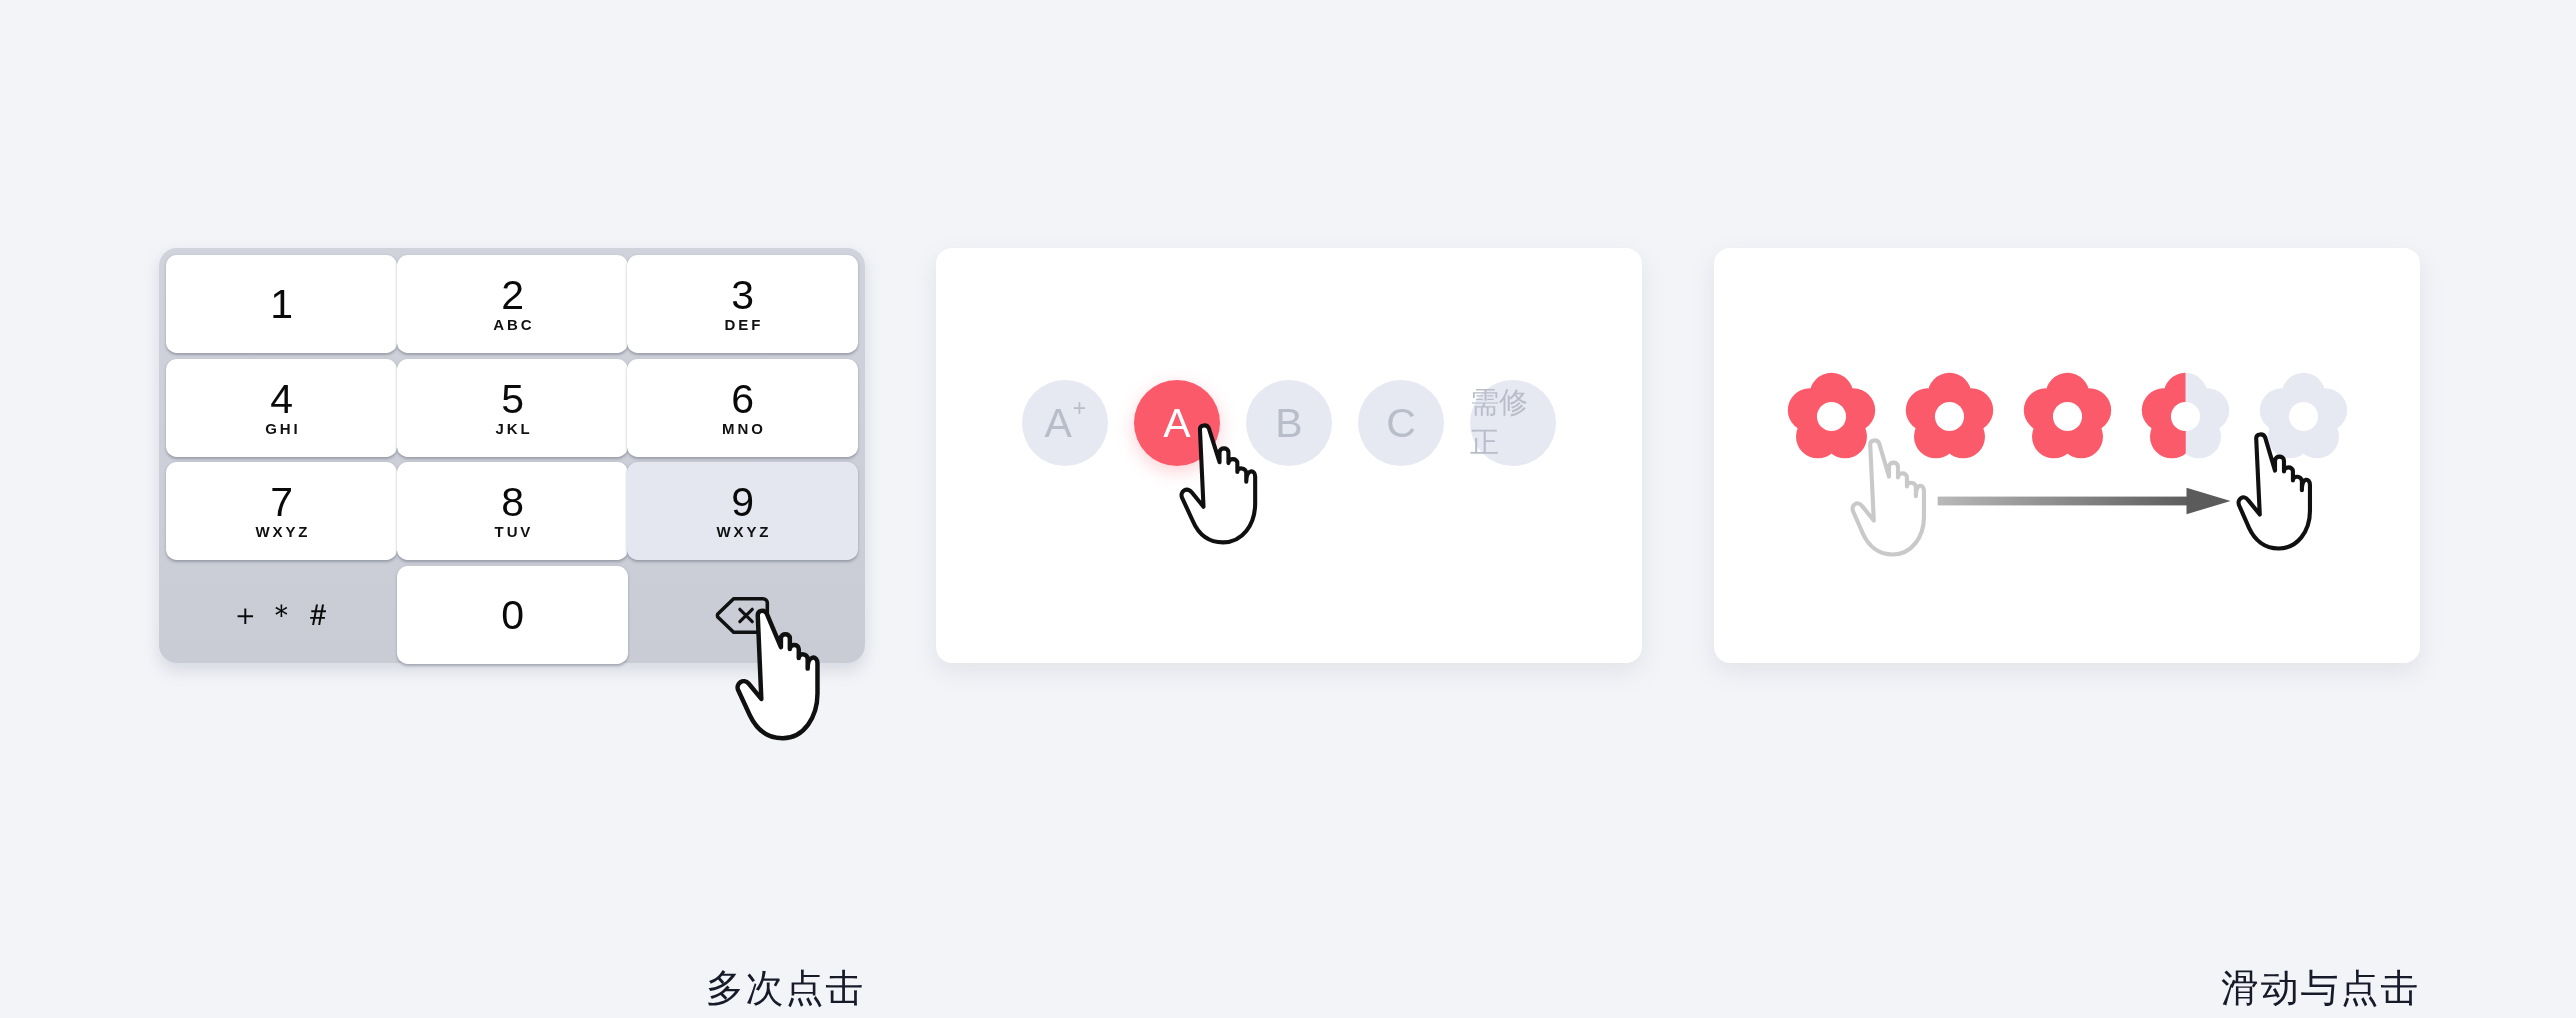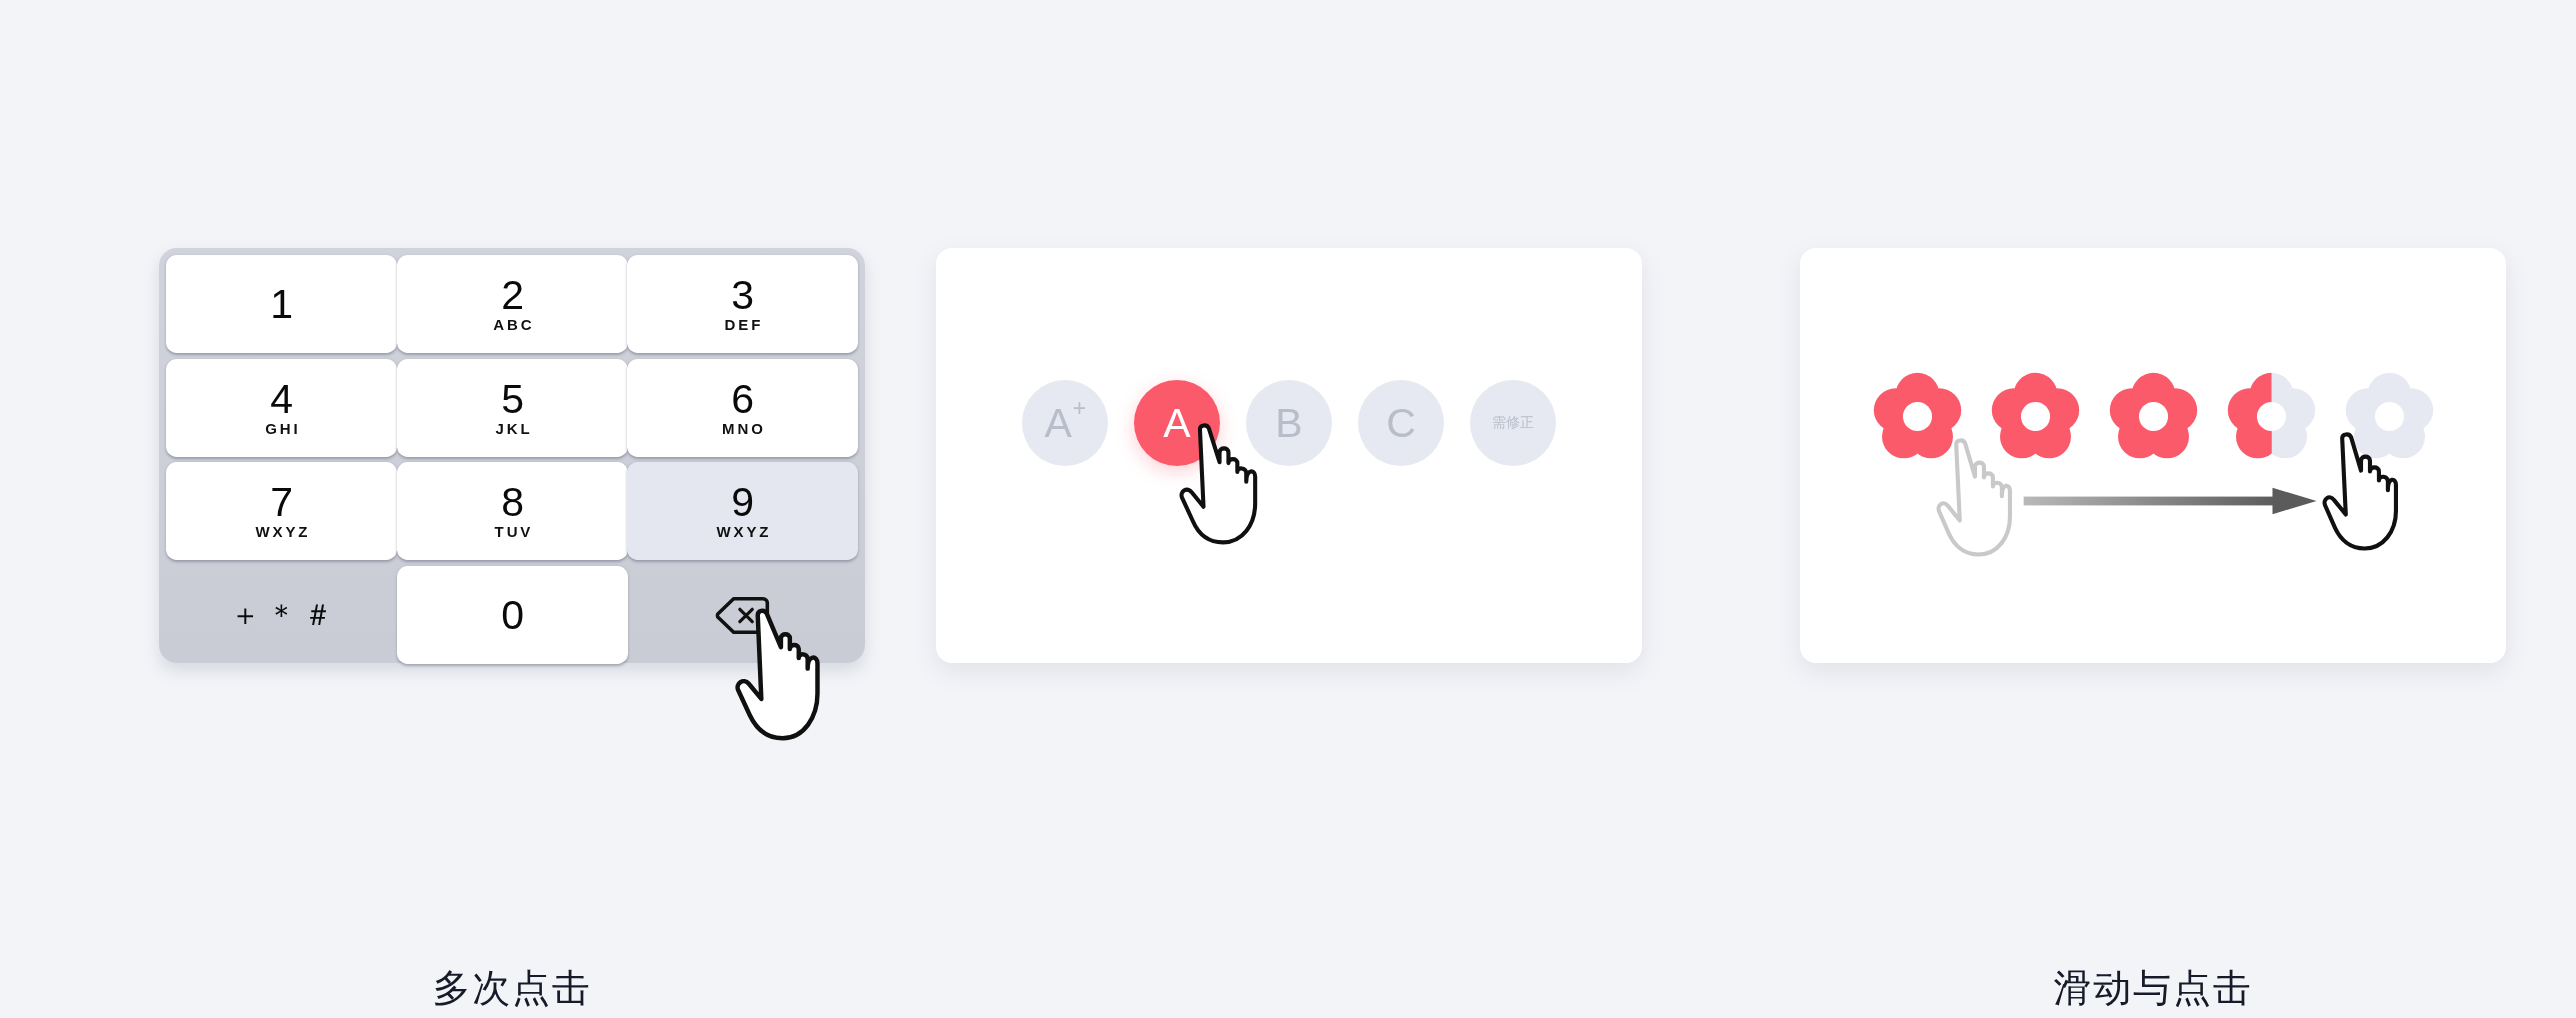--- a/index.html
+++ b/index.html
@@ -24,21 +24,21 @@
   
   .figure {
     position: absolute;
     top: 248px;
   }
 
   .caption {
     position: absolute;
     top: 715px;
     width: 100%;
-    text-align: center;
+    text-align: right;
     font-size: 38px;
     letter-spacing: 1.8px;
     color: #161A29;
     font-weight: 400;
     white-space: nowrap;
   }
 
   
   #fig-keypad {
     left: 159px;
@@ -107,21 +107,21 @@
 
   
   .card {
     position: absolute;
     background: #FFFFFF;
     border-radius: 16px;
     box-shadow: 0 9px 23px rgba(120,126,145,0.14);
   }
 
   #fig-tap  { left: 936px; width: 706px; height: 415px; }
-  #fig-swipe{ left: 1800px; width: 706px; height: 415px; }
+  #fig-swipe{ left: 1714px; width: 706px; height: 415px; }
 
   .card-inner { position: absolute; inset: 0; }
 
   
   .bubble-row {
     position: absolute;
     top: 132px;
     left: 0;
     width: 100%;
     display: flex;
@@ -149,21 +149,21 @@
     color: #FFFFFF;
     box-shadow: 0 5.4px 18px rgba(251,90,107,0.28);
   }
   .bubble .sup {
     font-size: 23px;
     position: relative;
     top: -14.3px;
     left: 0.9px;
     line-height: 1;
   }
-  .bubble.cjk { font-size: 14px; letter-spacing: 0px; }
+  .bubble.cjk { font-size: 29px; letter-spacing: 0px; }
 
   
   .flower-row {
     position: absolute;
     top: 123px;
     left: 0;
     width: 100%;
     display: flex;
     justify-content: center;
     align-items: center;

